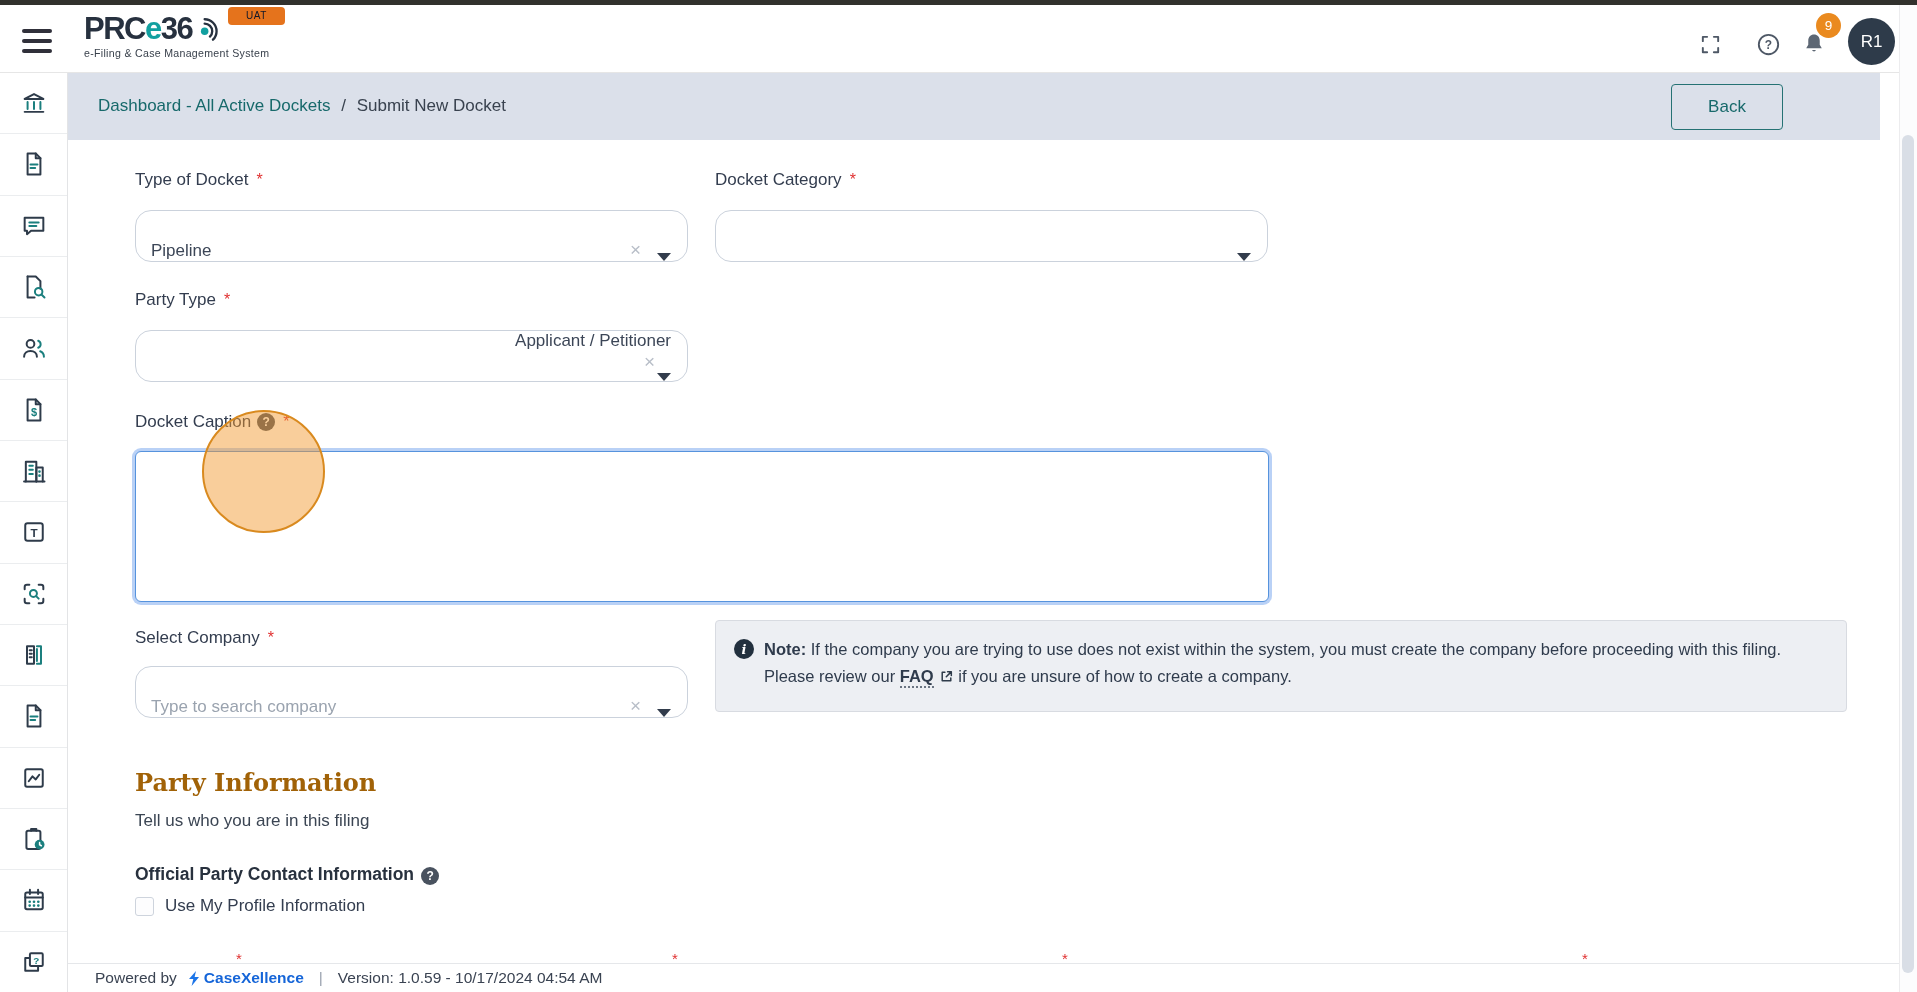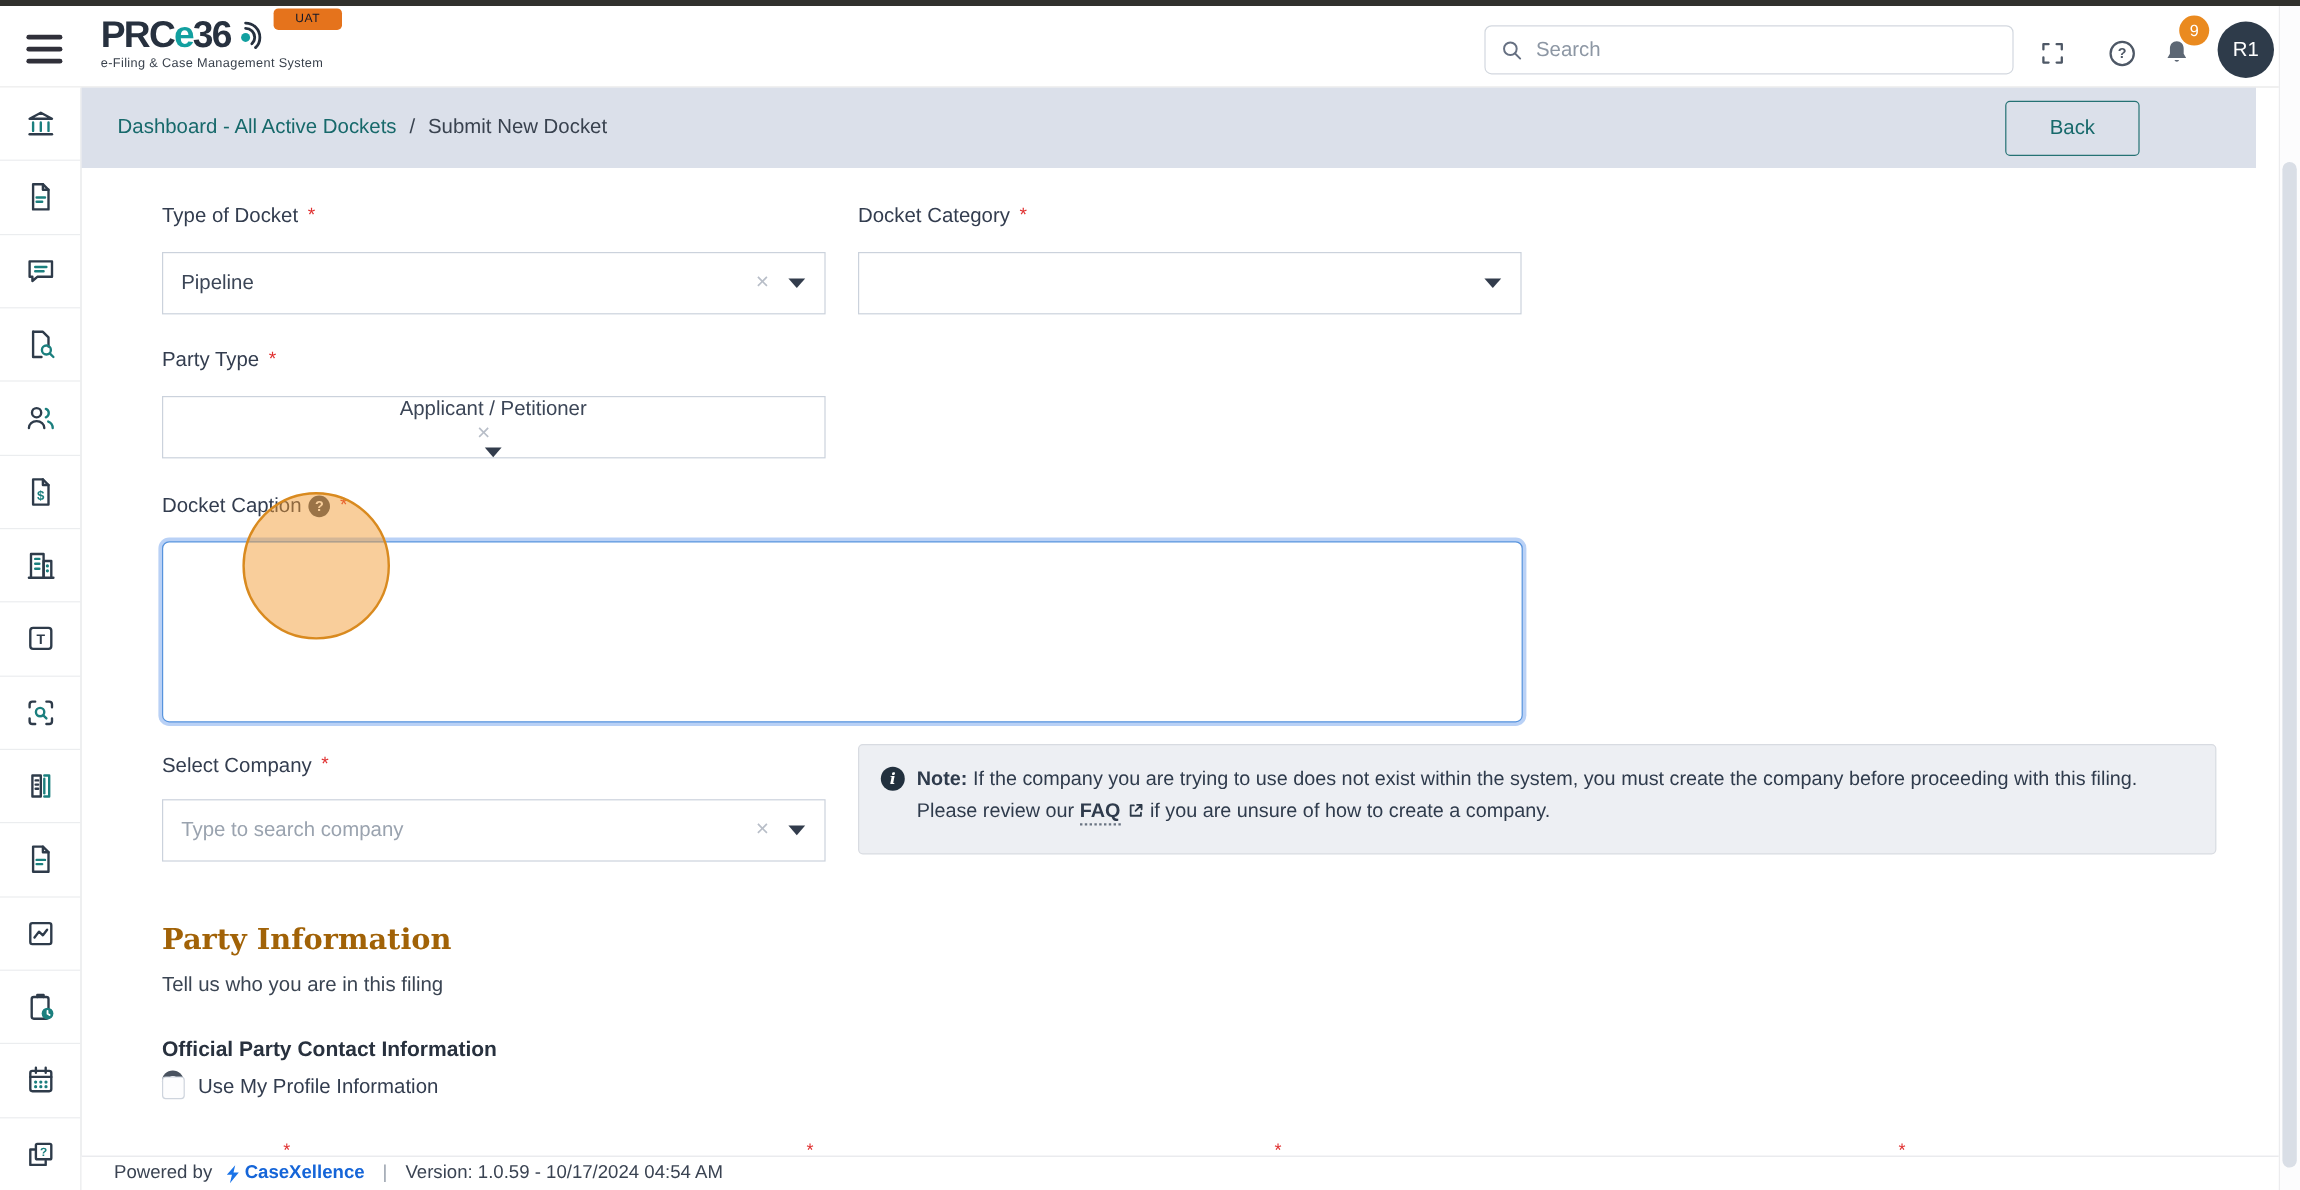--- a/index.html
+++ b/index.html
@@ -42,38 +42,38 @@
   .crumbs { position:absolute; left:30px; top:23px; font-size:17px; }
   .crumb-link { color:#17696b; cursor:pointer; }
   .crumb-sep { color:#39424f; margin:0 6px; }
   .crumb-cur { color:#39424f; }
   .back-btn { position:absolute; right:97px; top:11px; width:112px; height:46px; border:1px solid #257274; border-radius:4px; background:transparent; color:#17696b; font-size:17px; font-family:"Liberation Sans",sans-serif; cursor:pointer; }
 
   
   .flabel { position:absolute; font-size:17px; color:#333d4f; display:flex; align-items:center; gap:6px; }
   .req { color:#e03131; font-size:16px; margin-left:2px; }
   .help-dot { width:18px; height:18px; border-radius:50%; background:#49525f; color:#fff; font-size:12px; font-weight:bold; display:inline-flex; align-items:center; justify-content:center; }
-  .select { position:absolute; height:52px; border:1px solid #cbd2dc; border-radius:0; background:#fff; display:flex; align-items:center; padding:0 16px 0 15px; cursor:pointer; }
+  .select { position:absolute; height:52px; border:1px solid #cbd2dc; border-radius:16px; background:#fff; display:flex; align-items:flex-end; padding:0 16px 0 15px; cursor:pointer; }
   .select .val { flex:1; font-size:17px; color:#3c4657; }
   .select .val.placeholder { color:#9aa3af; }
   .select .clear { color:#b8bec8; font-size:19px; margin-right:16px; cursor:pointer; }
   .select .caret { width:0; height:0; border-left:7px solid transparent; border-right:7px solid transparent; border-top:8px solid #323c4c; }
   .caption-area { position:absolute; left:135px; top:451px; width:1134px; height:151px; border:1px solid #5693dd; border-radius:6px; box-shadow:0 0 0 3px rgba(128,172,238,0.55); resize:none; outline:none; font-family:"Liberation Sans",sans-serif; font-size:16px; padding:10px 12px; color:#3c4657; }
   .click-ring { position:absolute; left:202px; top:410px; width:123px; height:123px; border-radius:50%; background:rgba(243,152,46,0.48); border:2px solid #d98a1f; z-index:5; pointer-events:none; }
 
   .note-box { position:absolute; left:715px; top:620px; width:1132px; min-height:92px; background:#edeff3; border:1px solid #d8dbe1; border-radius:4px; padding:15px 22px 15px 18px; display:flex; gap:10px; }
   .info-dot { flex:0 0 auto; width:20px; height:20px; margin-top:3px; border-radius:50%; background:#22303e; color:#fff; font-family:"DejaVu Serif",serif; font-style:italic; font-weight:bold; font-size:13px; display:flex; align-items:center; justify-content:center; }
   .note-text { font-size:16.5px; color:#2f3b4c; line-height:1.62; }
   .note-text b { font-weight:bold; }
   .faq-link { font-weight:bold; color:#2f3b4c; border-bottom:2px dotted #6a7482; cursor:pointer; padding-bottom:1px; }
   .ext-ic { display:inline-block; vertical-align:-2px; margin-left:5px; }
 
   .sec-title { position:absolute; left:135px; top:768px; font-family:"DejaVu Serif",serif; font-weight:bold; font-size:24px; color:#a16207; }
   .sec-sub { position:absolute; left:135px; top:811px; font-size:17px; color:#3b4553; }
-  .official { position:absolute; left:135px; top:864px; font-size:17.5px; font-weight:bold; color:#28313e; display:flex; align-items:flex-start; gap:7px;flex-direction:column; }
+  .official { position:absolute; left:135px; top:864px; font-size:17.5px; font-weight:bold; color:#28313e; display:flex; align-items:flex-end; gap:7px; }
   .check-row { position:absolute; left:135px; top:896px; display:flex; align-items:center; gap:11px; }
   .check-row input { width:19px; height:19px; appearance:none; -webkit-appearance:none; border:1.5px solid #ced4dd; border-radius:3px; background:#fdfdfe; cursor:pointer; }
   .check-row label { font-size:17px; color:#333d4f; }
 
   .cut-ast { position:absolute; top:950px; color:#e03131; font-size:15px; }
 
   
   .footer { position:absolute; left:68px; top:963px; width:1831px; height:29px; background:#fff; border-top:1px solid #e5e7ea; display:flex; align-items:center; padding-left:27px; gap:9px; font-size:15.5px; color:#3a4352; }
   .brand { color:#1565d8; font-weight:bold; display:flex; align-items:center; gap:2px; }
   .foot-sep { color:#9aa2ae; margin:0 6px; }
@@ -104,27 +104,20 @@
         <svg class="logo-swirl" width="28" height="28" viewBox="0 0 24 24">
           <circle cx="10" cy="13" r="3.2" fill="#12a0a0"></circle>
           <path d="M10 6.5a6.5 6.5 0 0 1 6.5 6.5 6.5 6.5 0 0 1-2 4.6" stroke="#27313f" stroke-width="2" fill="none" stroke-linecap="round"></path>
           <path d="M10 2.8A10.2 10.2 0 0 1 20.2 13c0 2.9-1.2 5.5-3.1 7.3" stroke="#27313f" stroke-width="2" fill="none" stroke-linecap="round"></path>
         </svg>
       </div>
       <div class="logo-tagline">e-Filing &amp; Case Management System</div>
     </div>
     <div class="uat-badge">UAT</div>
 
-    <div class="search-box">
-      <svg width="20" height="20" viewBox="0 0 22 22">
-        <circle cx="9.5" cy="9.5" r="5.8" stroke="#667082" stroke-width="1.8" fill="none"></circle>
-        <path d="M13.8 13.8 18.5 18.5" stroke="#667082" stroke-width="1.8" stroke-linecap="round"></path>
-      </svg>
-      <input type="text" placeholder="Search" style="">
-    </div>
 
     <div class="hdr-ic" style="left:1697px;">
       <svg width="23" height="23" viewBox="0 0 24 24">
           <path d="M8.5 4H4v4.5M15.5 4H20v4.5M20 15.5V20h-4.5M8.5 20H4v-4.5" stroke="#4e5866" stroke-width="2" fill="none" stroke-linecap="round" stroke-linejoin="round"></path>
         </svg>
     </div>
     <div class="hdr-ic" style="left:1755px;">
       <svg width="25" height="25" viewBox="0 0 24 24">
           <circle cx="12" cy="12" r="9.3" stroke="#4e5866" stroke-width="1.8" fill="none"></circle>
           <text x="12" y="16" text-anchor="middle" font-size="11.5" font-weight="bold" fill="#4e5866">?</text>

